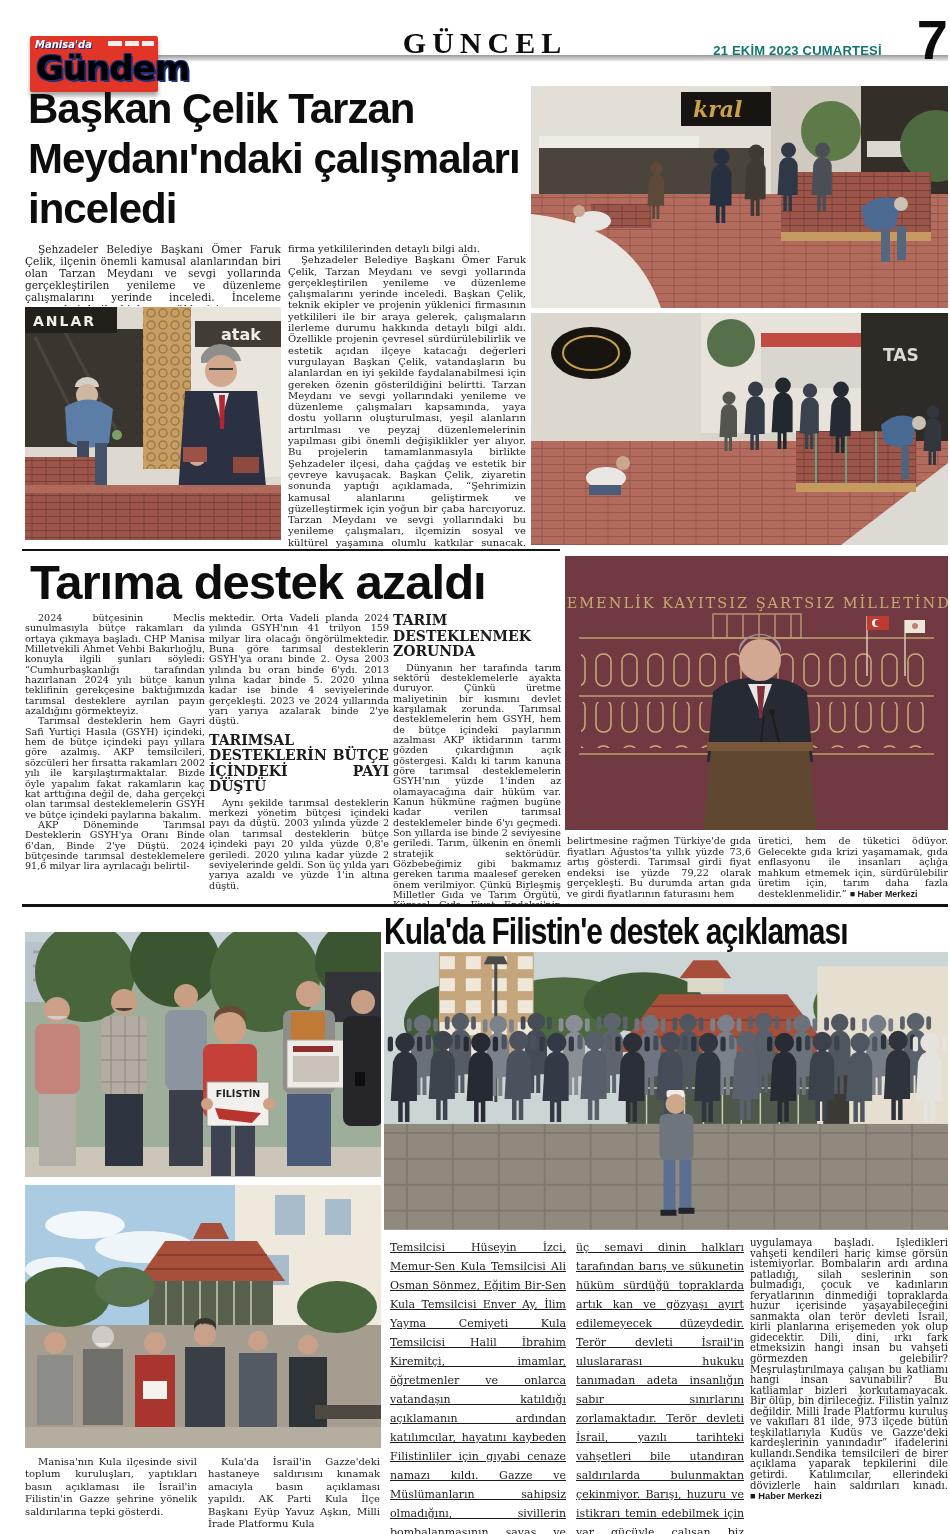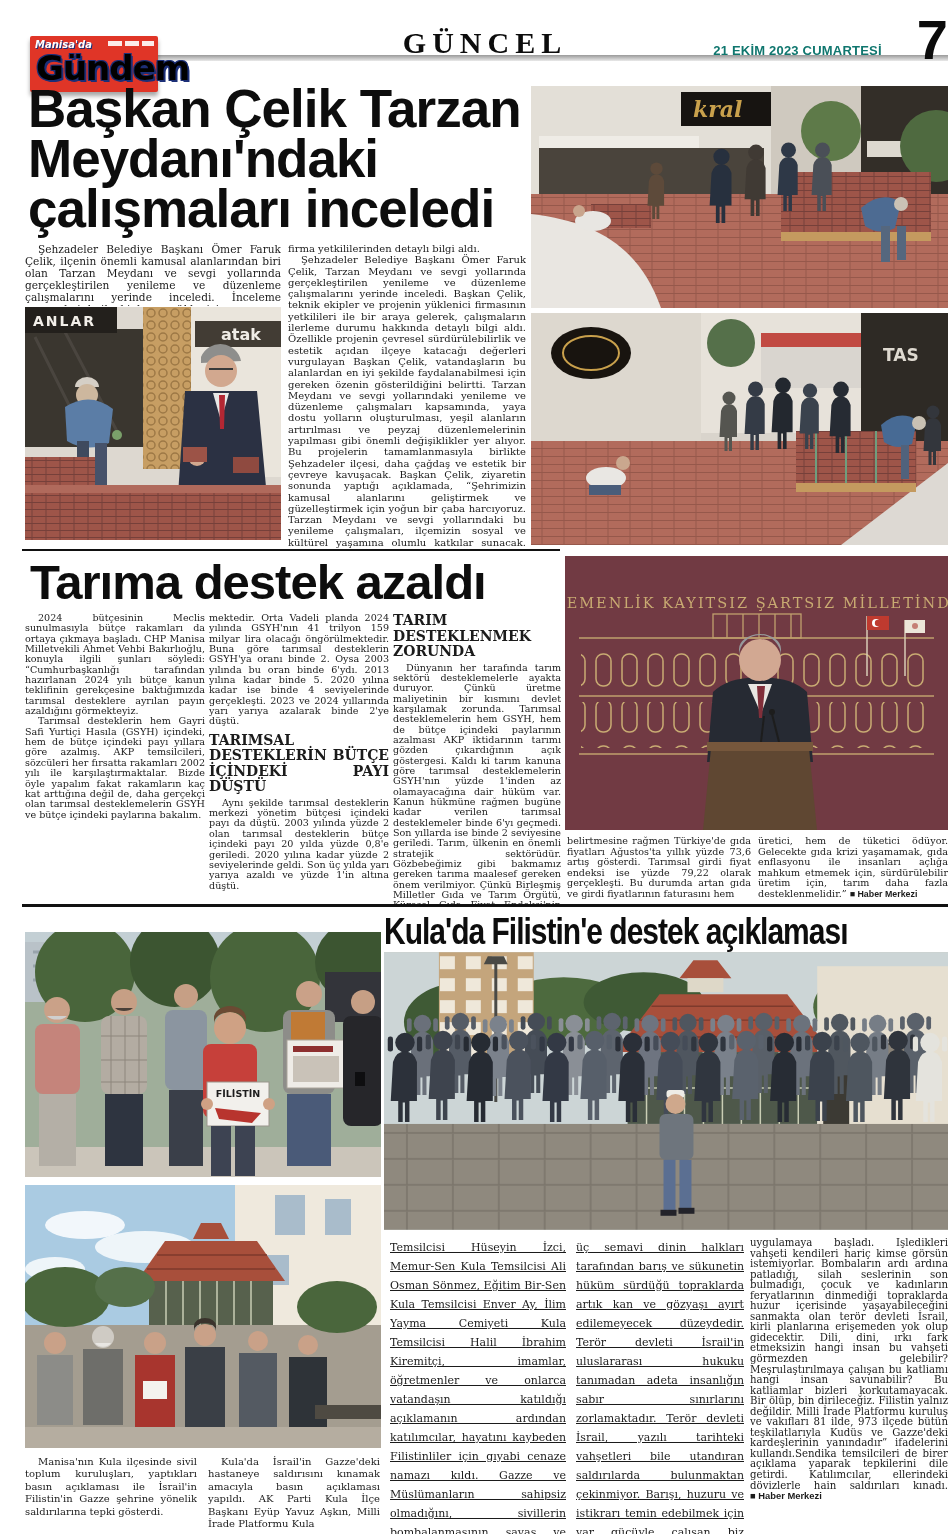--- a/index.html
+++ b/index.html
@@ -12,21 +12,21 @@
                text-shadow:1px 1px 0 #1c2f77;}
   .logo-name{position:absolute;left:6px;top:12px;color:#000000;font:900 34px "DejaVu Sans",sans-serif;
              letter-spacing:-1px;text-shadow:2px 2px 0 #1c2f77,-1px -1px 0 #1c2f77,1px -1px 0 #1c2f77,-1px 1px 0 #1c2f77;}
   .logo-tag{position:absolute;height:5px;background:#fff;opacity:.9;}
   .section-title{font:700 30px "Liberation Serif","DejaVu Serif",serif;letter-spacing:6px;color:#0c0c0c;text-align:center;}
   .page-date{font:700 13px "Liberation Sans","DejaVu Sans",sans-serif;color:#0f766e;text-align:center;letter-spacing:.2px;}
   .page-num{font:900 56px "Liberation Sans","DejaVu Sans",sans-serif;color:#0b0b0b;text-align:right;line-height:1;}
   .hrule{background:linear-gradient(#9a9a9a,#e9e9e9);}
   
   .headline{font-family:"Liberation Sans","DejaVu Sans",sans-serif;font-weight:900;color:#0d0d0d;letter-spacing:-1px;}
-  .h1{font-size:53px;line-height:50px;}
+  .h1{font-size:42px;line-height:50px;}
   .h2{font-size:49px;line-height:52px;}
   .h3{font-size:30px;line-height:34px;white-space:nowrap;transform:scaleY(1.25);transform-origin:left top;}
   
   .col{text-align:justify;overflow:hidden;}
   .col p{margin:0;}
   .ind{text-indent:13px;}
   .b1{font-size:10.6px;line-height:12.1px;}
   .b2{font-size:10px;line-height:11.3px;}
   .b3{font-size:9.6px;line-height:10.35px;}
   .b4{font-size:9.6px;line-height:10.6px;}
@@ -233,20 +233,21 @@
       <circle cx="207" cy="156" r="3" fill="#1d1d1d"></circle>
       <line x1="199" y1="160" x2="196" y2="186" stroke="#1d1d1d" stroke-width="2"></line>
       <path d="M146,192 L244,192 L252,274 L138,274 Z" fill="#5f4732"></path>
       <rect x="142" y="186" width="106" height="9" fill="#76573c"></rect>
     </svg>
   </div>
 
   <div class="abs col b3" style="left:25px;top:613px;width:180px;height:292px">
     <p class="ind">2024 bütçesinin Meclis sunulmasıyla bütçe rakamları da ortaya çıkmaya başladı. CHP Manisa Milletvekili Ahmet Vehbi Bakırlıoğlu, konuyla ilgili şunları söyledi: “Cumhurbaşkanlığı tarafından hazırlanan 2024 yılı bütçe kanun teklifinin gerekçesine baktığımızda tarımsal desteklere ayrılan payın azaldığını görmekteyiz.</p>
     <p class="ind">Tarımsal desteklerin hem Gayri Safi Yurtiçi Hasıla (GSYH) içindeki, hem de bütçe içindeki payı yıllara göre azalmış. AKP temsilcileri, sözcüleri her fırsatta rakamları 2002 yılı ile karşılaştırmaktalar. Bizde öyle yapalım fakat rakamların kaç kat arttığına değil de, daha gerçekçi olan tarımsal desteklemelerin GSYH ve bütçe içindeki paylarına bakalım.</p>
+    <p class="ind">AKP Döneminde Tarımsal Desteklerin GSYH'ya Oranı Binde 6'dan, Binde 2'ye Düştü. 2024 bütçesinde tarımsal desteklemelere 91,6 milyar lira ayrılacağı belirtil-</p>
   </div>
 
   <div class="abs col b3" style="left:209px;top:613px;width:180px;height:292px">
     <p>mektedir. Orta Vadeli planda 2024 yılında GSYH'nın 41 trilyon 159 milyar lira olacağı öngörülmektedir. Buna göre tarımsal desteklerin GSYH'ya oranı binde 2.  Oysa 2003 yılında bu oran binde 6'ydı. 2013 yılına kadar binde 5. 2020 yılına kadar ise binde 4 seviyelerinde gerçekleşti. 2023 ve 2024 yıllarında yarı yarıya azalarak binde 2'ye düştü.</p>
     <h3 class="subhead">TARIMSAL DESTEKLERİN BÜTÇE İÇİNDEKİ PAYI DÜŞTÜ</h3>
     <p class="ind">Aynı şekilde tarımsal desteklerin merkezi yönetim bütçesi içindeki payı da düştü. 2003 yılında yüzde 2 olan tarımsal desteklerin bütçe içindeki payı 20 yılda yüzde 0,8'e geriledi. 2020 yılına kadar yüzde 2 seviyelerinde geldi. Son üç yılda yarı yarıya azaldı ve yüzde 1'in altına düştü.</p>
   </div>
 
   <div class="abs col b3" style="left:393px;top:613px;width:168px;height:292px">
     <h3 class="subhead" style="margin-top:0">TARIM DESTEKLENMEK ZORUNDA</h3>

